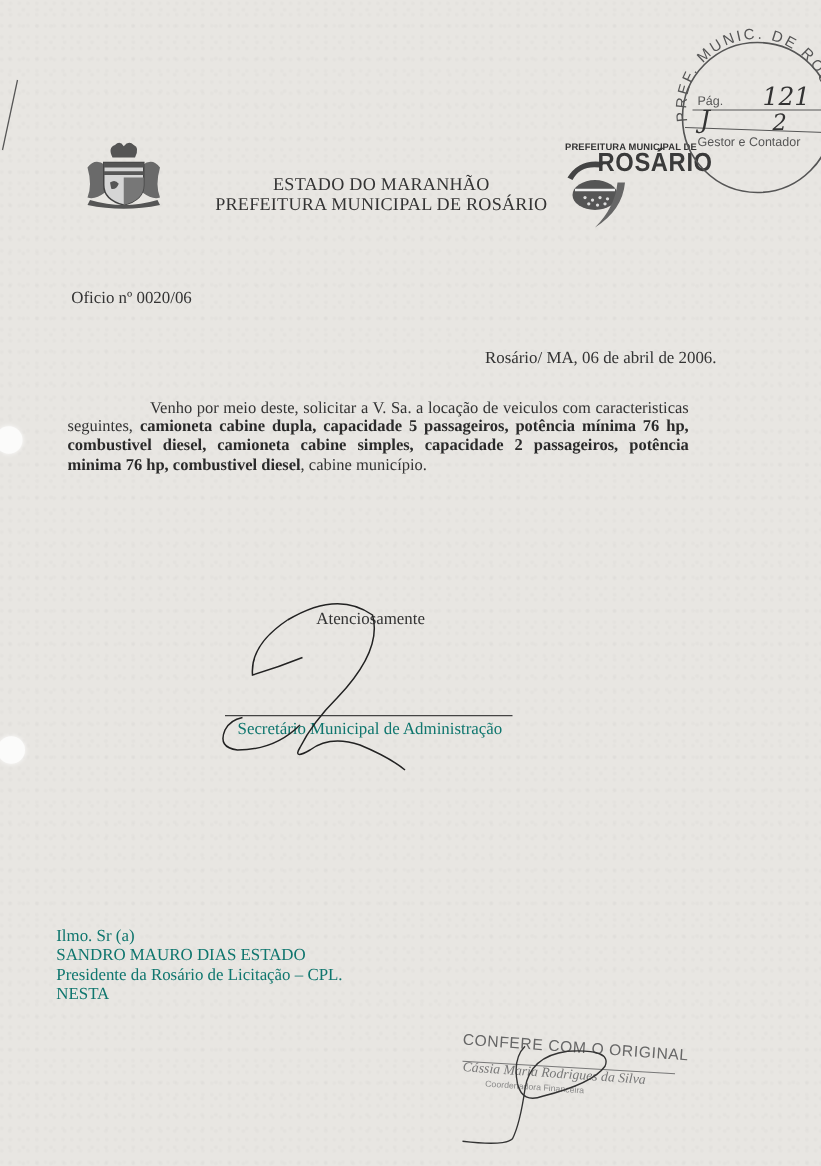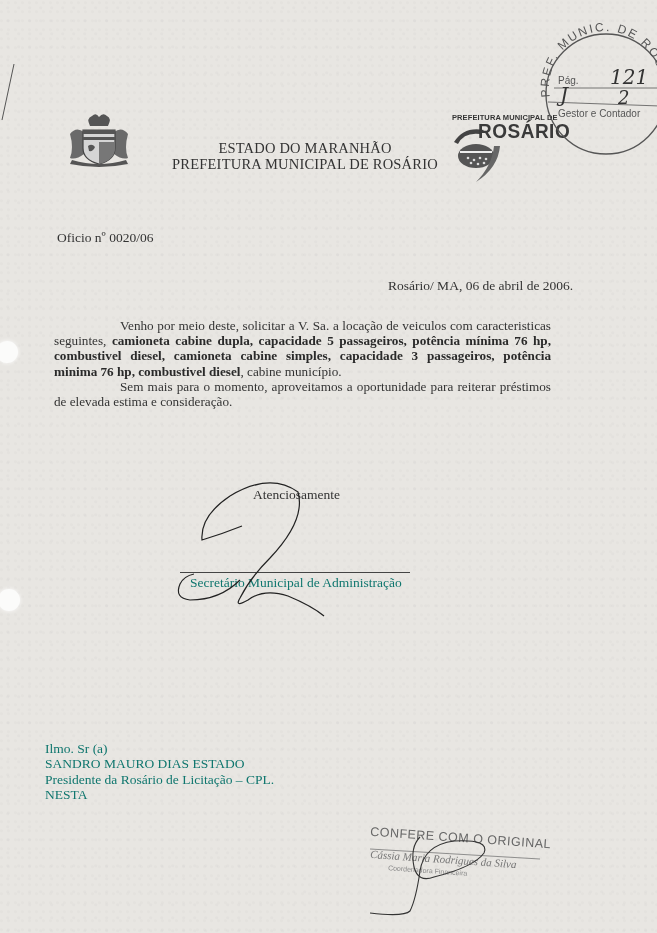--- a/index.html
+++ b/index.html
@@ -100,22 +100,21 @@
   <text x="80" y="62" font-family="DejaVu Serif, serif" font-style="italic" font-size="20" fill="#333">121</text>
   <text x="30" y="80" font-family="DejaVu Serif, serif" font-style="italic" font-size="20" fill="#333">J</text>
   <text x="88" y="82" font-family="DejaVu Serif, serif" font-style="italic" font-size="18" fill="#333">2</text>
   <text x="28" y="95" font-family="Liberation Sans, sans-serif" font-size="10" fill="#555">Gestor e Contador</text>
 </svg>
 
 <div class="abs oficio">Oficio nº 0020/06</div>
 <div class="abs date">Rosário/ MA, 06 de abril de 2006.</div>
 
 <div class="abs body-text">
-  <p><span>Venho por meio deste, solicitar a V. Sa. a locação de veiculos com caracteristicas seguintes, </span><b>camioneta cabine dupla, capacidade 5 passageiros, potência mínima 76 hp, combustivel diesel, camioneta cabine simples, capacidade 3 passageiros, potência minima 76 hp, combustivel diesel</b><span>, cabine município.</span></p>
-  <p>Sem mais para o momento, aproveitamos a oportunidade para reiterar préstimos de elevada estima e consideração.</p>
+  <p><span>Venho por meio deste, solicitar a V. Sa. a locação de veiculos com caracteristicas seguintes, </span><b>camioneta cabine dupla, capacidade 5 passageiros, potência mínima 76 hp, combustivel diesel, camioneta cabine simples, capacidade 2 passageiros, potência minima 76 hp, combustivel diesel</b><span>, cabine município.</span></p>
 </div>
 
 <div class="abs closing">Atenciosamente</div>
 <div class="abs sig-line"></div>
 <div class="abs sig-title">Secretário Municipal de Administração</div>
 
 <svg class="abs signature" viewBox="0 0 160 160">
   <path d="M60 26 q40 -24 68 -4 q8 28 -28 66 q-20 20 -30 40 q-6 10 8 2 q16 -12 40 -4 q24 10 36 20" fill="none" stroke="#222" stroke-width="1.2"></path>
   <path d="M60 26 q-30 20 -28 44 q20 -6 40 -14" fill="none" stroke="#222" stroke-width="1.2"></path>
   <path d="M70 110 q-20 20 -50 20 q-16 -2 -10 -16 q4 -8 14 -10" fill="none" stroke="#222" stroke-width="1.2"></path>

